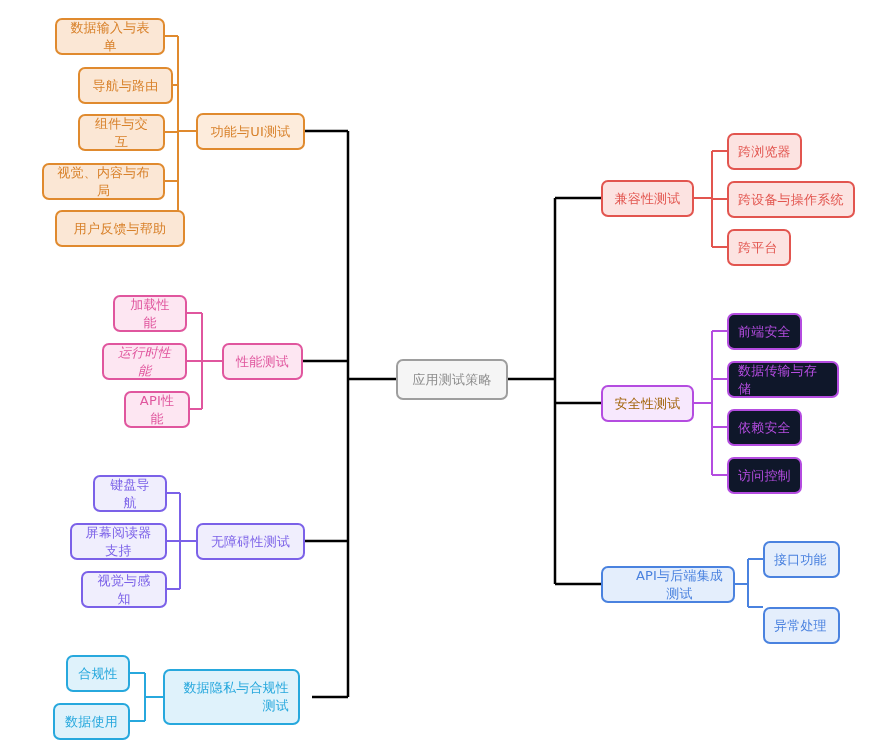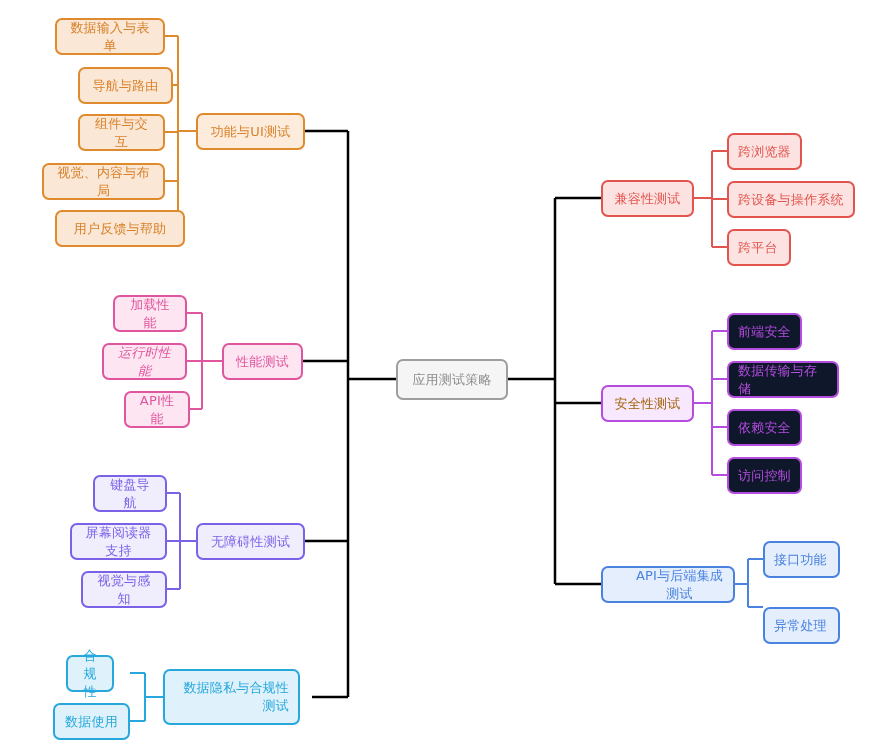--- a/index.html
+++ b/index.html
@@ -191,21 +191,21 @@
     <span class="node-inner">屏幕阅读器支持</span>
   </div>
   <div class="node p-violet-leaf al-center" style="left:81px; top:571px; width:86px; height:37px;">
     <span class="node-inner">视觉与感知</span>
   </div>
 
   <div class="node p-cyan al-right" style="left:163px; top:669px; width:137px; height:56px;">
     <span class="node-inner">数据隐私与合规性测试</span>
   </div>
 
-  <div class="node p-cyan-leaf al-center" style="left:66px; top:655px; width:48px; height:37px;">
+  <div class="node p-cyan-leaf al-center" style="left:66px; top:655px; width:64px; height:37px;">
     <span class="node-inner">合规性</span>
   </div>
   <div class="node p-red al-center" style="left:601px; top:180px; width:93px; height:37px;">
     <span class="node-inner">兼容性测试</span>
   </div>
 
   <div class="node p-cyan-leaf al-center" style="left:53px; top:703px; width:77px; height:37px;">
     <span class="node-inner">数据使用</span>
   </div>
 

